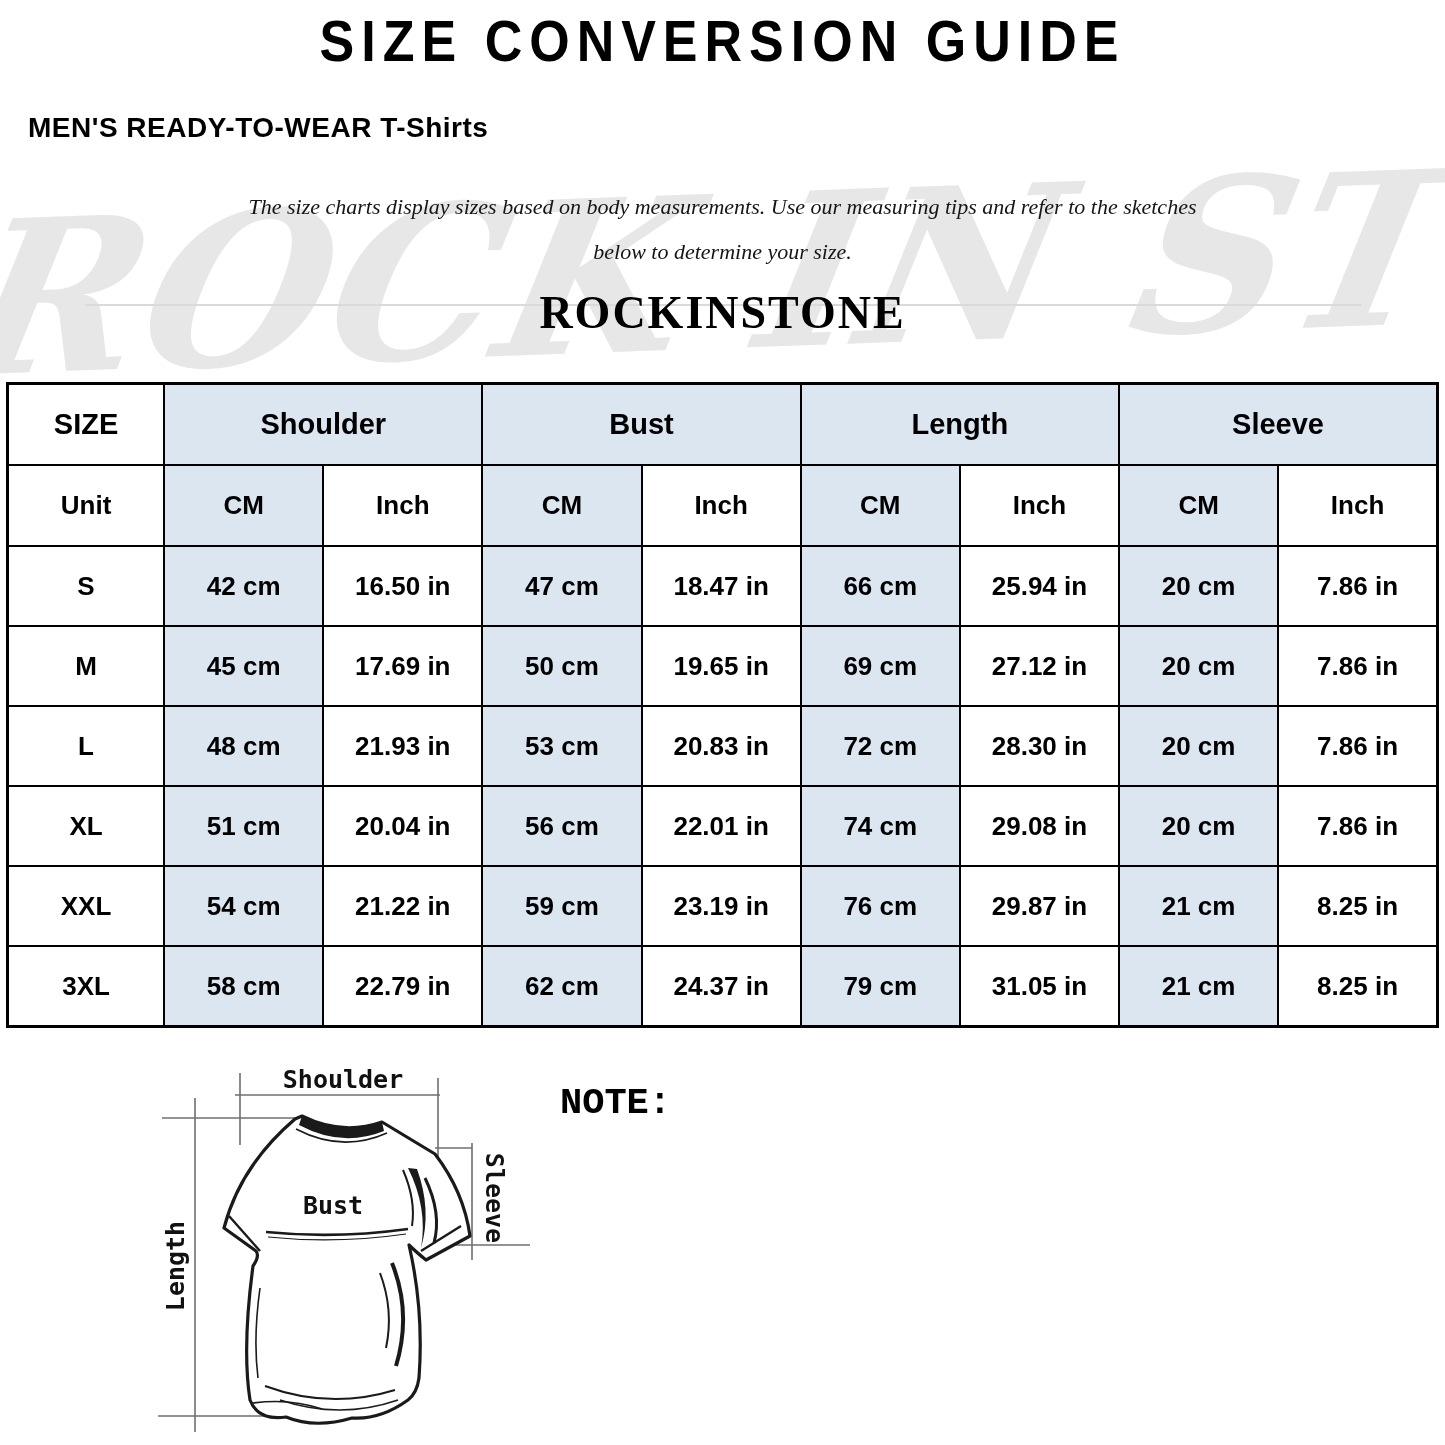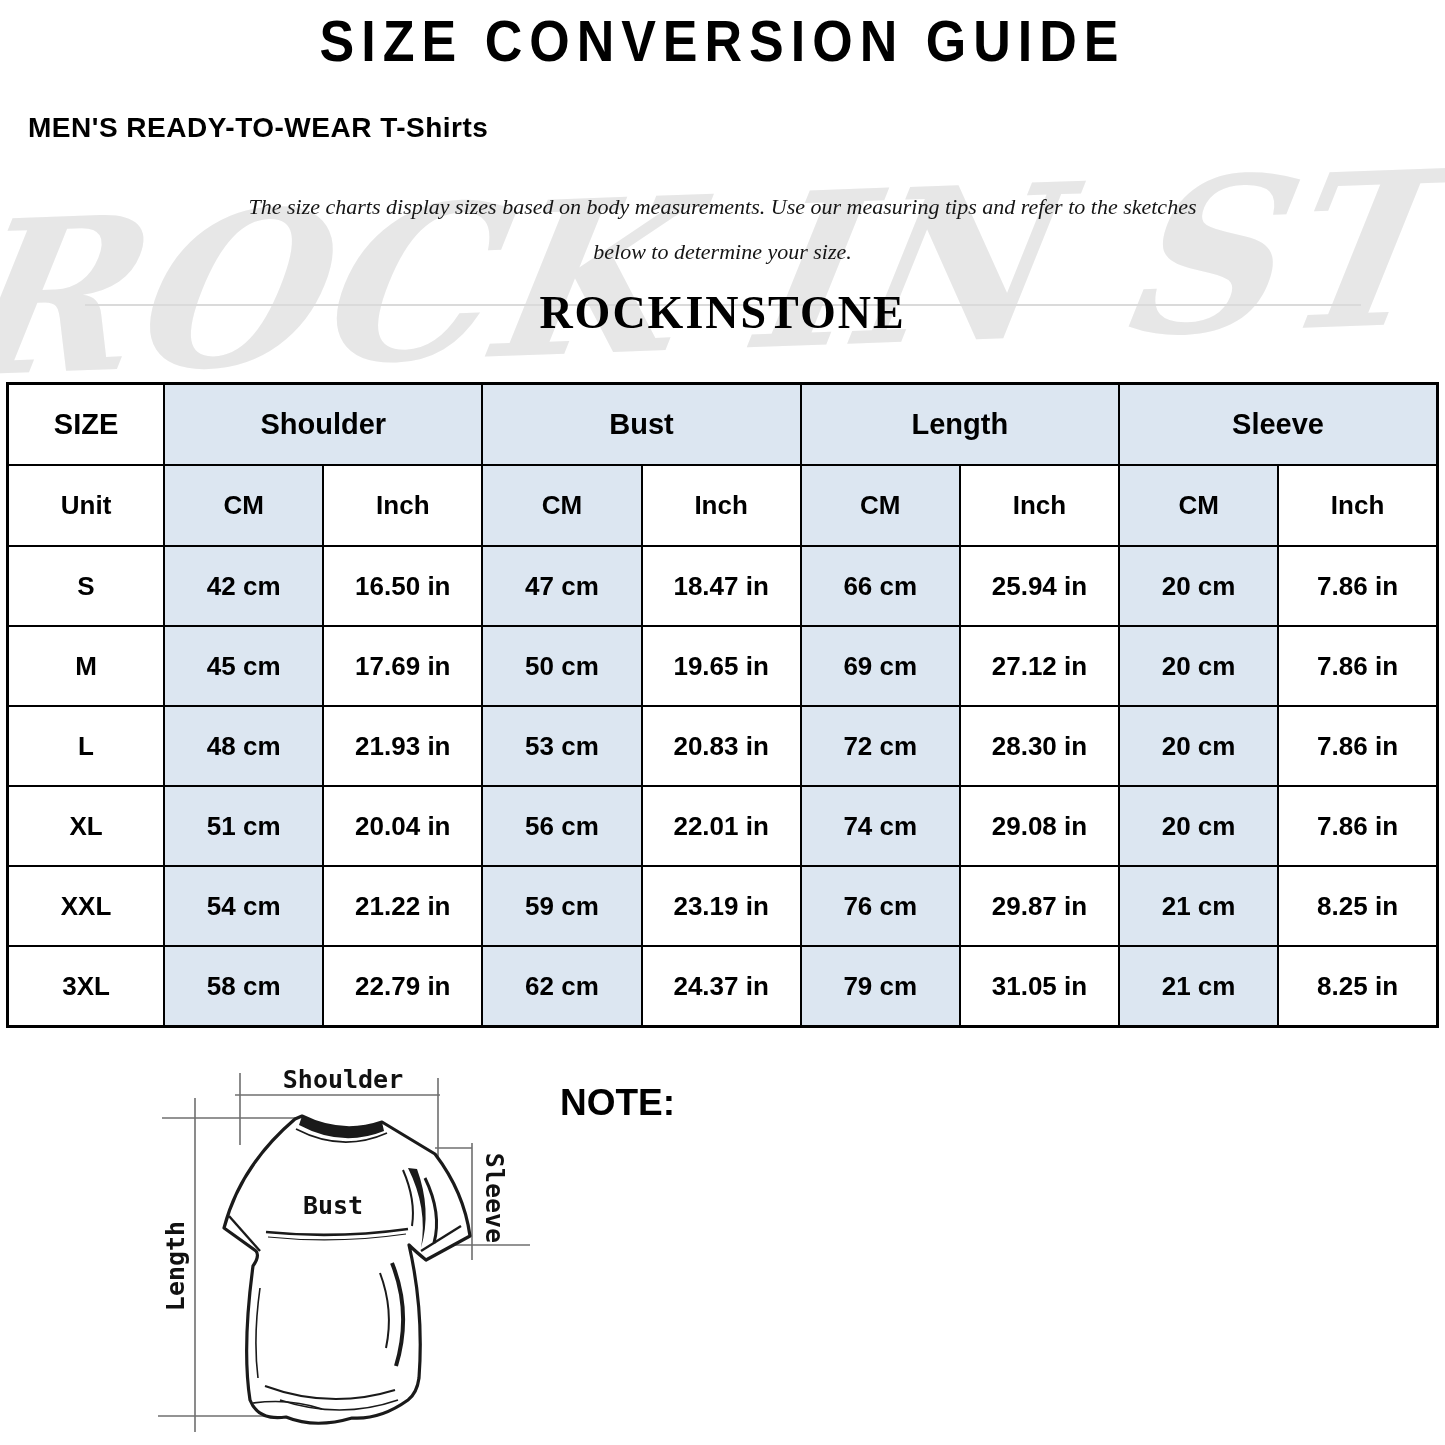--- a/index.html
+++ b/index.html
@@ -56,21 +56,21 @@
   tr.data-row td{height:78px;}
   
   .diagram{
     position:absolute;top:1048px;left:90px;width:462px;height:397px;z-index:2;
   }
   
   .note{
     position:absolute;top:1082px;left:560px;width:830px;z-index:2;
     font-weight:700;color:#000;
   }
-  .note .note-heading{font-size:37px;margin:0 0 24px 0;}
+  .note .note-heading{font-size:37px;margin:0 0 24px 0;font-family:Liberation Mono, monospace;}
   .note .note-line{font-size:34px;line-height:66px;white-space:nowrap;}
 </style>
 </head>
 <body>
 
 <div class="watermark">ROCK IN STONE</div>
 <div class="faint-rule"></div>
 
 <div class="title">SIZE CONVERSION GUIDE</div>
 <div class="subtitle">MEN'S READY-TO-WEAR T-Shirts</div>

